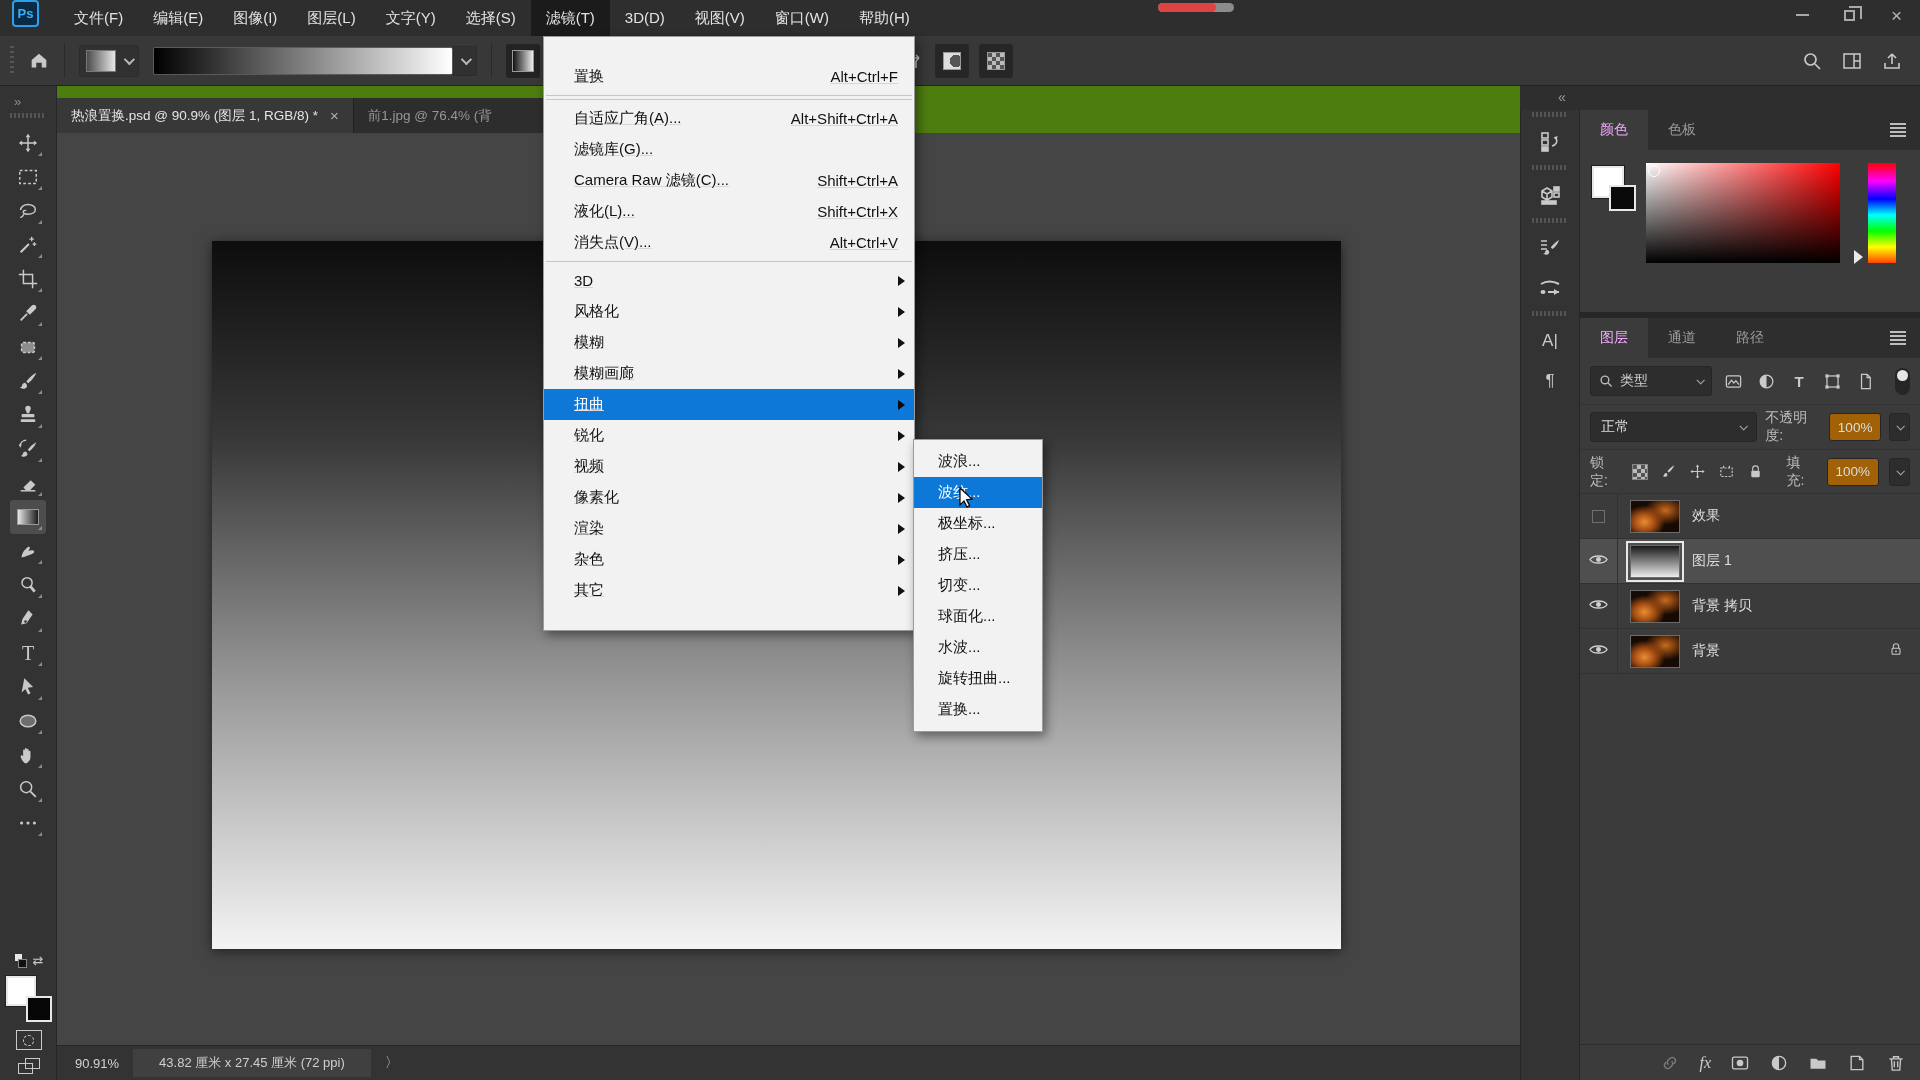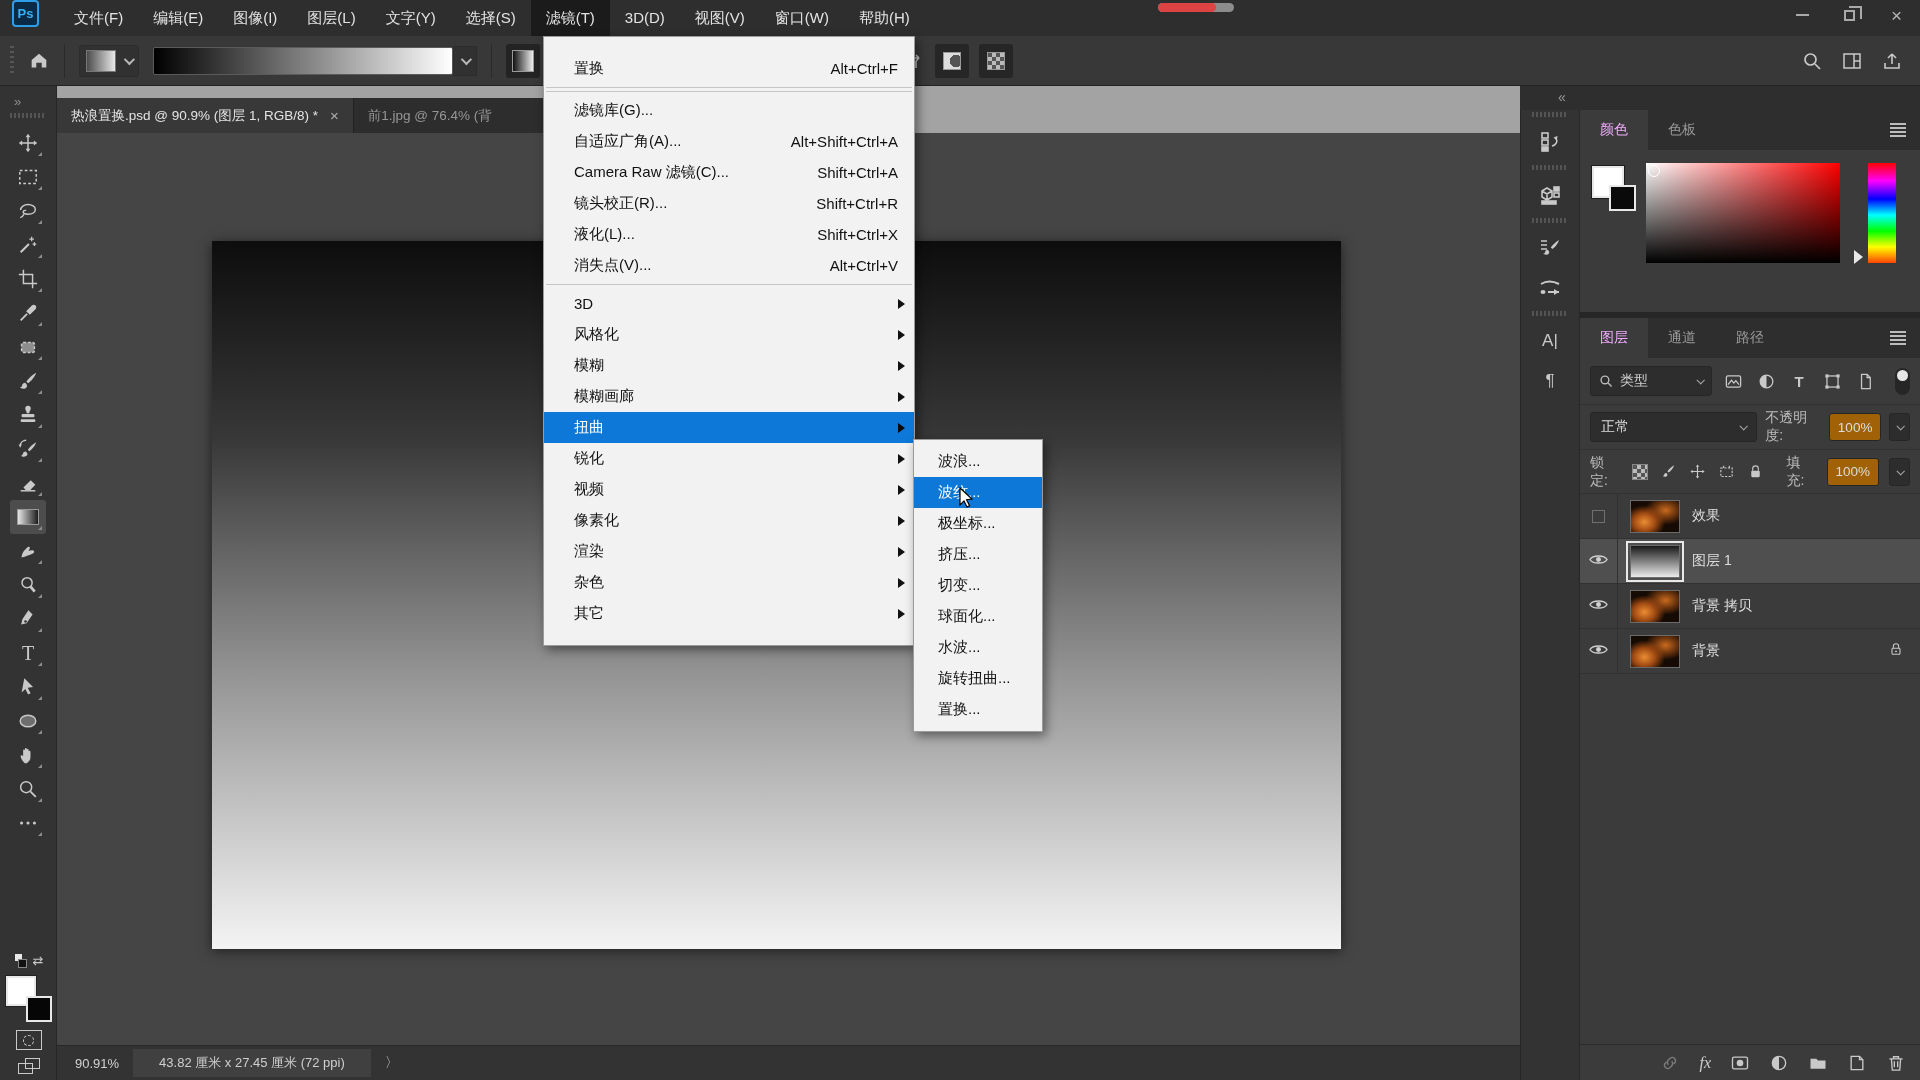--- a/index.html
+++ b/index.html
@@ -61,21 +61,21 @@
   #fgbg { position:relative; width:46px; height:46px; margin:4px auto 8px; }
   #fg-swatch { position:absolute; left:0; top:0; width:30px; height:30px; background:#fff; border:2px solid #e8e8e8; outline:1px solid #222; }
   #bg-swatch { position:absolute; right:0; bottom:0; width:26px; height:26px; background:#060606; border:2px solid #e8e8e8; }
   .qmask { width:26px; height:20px; border:1.5px solid #c9c9c9; margin:6px auto; display:flex; align-items:center; justify-content:center; }
   .qmask .c { width:11px; height:11px; border:1.5px dashed #c9c9c9; border-radius:50%; }
   .scrmode { position:relative; width:22px; height:16px; margin:8px auto 0; }
   .scrmode i { position:absolute; width:15px; height:11px; border:1.5px solid #c9c9c9; display:block; }
   .scrmode i:first-child { left:0; bottom:0; } .scrmode i:last-child { right:0; top:0; }
 
   
-  #tabbar { position:absolute; left:57px; top:86px; width:1463px; height:47px; background:#a3a3a3; display:flex; align-items:flex-end; z-index:4; }
+  #tabbar { position:absolute; left:57px; top:86px; width:1463px; height:47px; background:#4d7c0f; display:flex; align-items:flex-end; z-index:4; }
   .doc-tab { height:35px; display:flex; align-items:center; padding:0 14px; font-size:13.5px; white-space:nowrap; overflow:hidden; }
   .doc-tab.active { background:#383838; color:#e4e4e4; }
   .doc-tab.inactive { background:#2d2d2d; color:#969696; width:330px; border-left:1px solid #222; }
   .tab-close { margin-left:12px; color:#b0b0b0; font-size:15px; }
 
   
   #canvas { position:absolute; left:57px; top:133px; width:1463px; height:912px; background:#454545; z-index:1; }
   #document { position:absolute; left:155px; top:108px; width:1129px; height:708px;
     background:linear-gradient(to bottom,#0d0d0d 0%,#383838 28%,#969696 62%,#f4f4f4 100%);
     box-shadow:0 2px 12px rgba(0,0,0,.55); }
@@ -152,21 +152,21 @@
   .layer-lock { position:absolute; right:16px; }
   .layer-lock svg, .bottom-ico svg { stroke:#c9c9c9; fill:none; stroke-width:1.6; }
 
   #lp-bottom { position:absolute; left:1580px; top:1044px; width:340px; height:36px; background:#3b3b3b;
     border-top:1px solid #2c2c2c; display:flex; align-items:center; justify-content:flex-end; gap:19px; padding-right:14px; z-index:4; }
   .bottom-ico { display:flex; align-items:center; color:#c9c9c9; }
   .fx-text { font-style:italic; font-family:"Liberation Serif","DejaVu Serif",serif; font-size:16px; color:#cdcdcd; }
 
   
   #filter-menu { position:absolute; left:543px; top:36px; width:372px; background:#f2f2f2;
-    border:1px solid #9b9b9b; box-shadow:3px 4px 10px rgba(0,0,0,.45); padding:16px 0; z-index:60; }
+    border:1px solid #9b9b9b; box-shadow:3px 4px 10px rgba(0,0,0,.45); padding:24px 0; z-index:60;text-decoration:underline; }
   .fm-item { height:31px; display:flex; align-items:center; padding:0 16px 0 30px; font-size:15px; color:#111; position:relative; }
   .fm-item .sc { margin-left:auto; }
   .fm-item.hl { background:#0d78d7; color:#fff; }
   .fm-sep { height:1px; background:#c6c6c6; margin:3px 2px; }
   .sub-arrow { position:absolute; right:9px; top:50%; transform:translateY(-50%); width:0; height:0;
     border-top:5px solid transparent; border-bottom:5px solid transparent; border-left:7px solid #111; }
   .fm-item.hl .sub-arrow { border-left-color:#0a0a0a; }
   #distort-submenu { position:absolute; left:913px; top:439px; width:130px; background:#f2f2f2;
     border:1px solid #9b9b9b; box-shadow:3px 4px 10px rgba(0,0,0,.45); padding:6px 0; z-index:61; }
   .sm-item { height:31px; display:flex; align-items:center; padding:0 10px 0 24px; font-size:15px; color:#111; }
@@ -691,33 +691,29 @@
   </div>
 
   <div id="filter-menu">
     <div class="fm-item">
         <span>置换</span>
         <span class="sc">Alt+Ctrl+F</span>
       </div>
     <div class="fm-sep"></div>
     <div class="fm-sep"></div>
     <div class="fm-item">
-        <span>滤镜库(G)...</span>
-      </div>
-    <div class="fm-item">
         <span>自适应广角(A)...</span>
         <span class="sc">Alt+Shift+Ctrl+A</span>
       </div>
     <div class="fm-item">
+        <span>滤镜库(G)...</span>
+      </div>
+    <div class="fm-item">
         <span>Camera Raw 滤镜(C)...</span>
         <span class="sc">Shift+Ctrl+A</span>
-      </div>
-    <div class="fm-item">
-        <span>镜头校正(R)...</span>
-        <span class="sc">Shift+Ctrl+R</span>
       </div>
     <div class="fm-item">
         <span>液化(L)...</span>
         <span class="sc">Shift+Ctrl+X</span>
       </div>
     <div class="fm-item">
         <span>消失点(V)...</span>
         <span class="sc">Alt+Ctrl+V</span>
       </div>
     <div class="fm-sep"></div>

